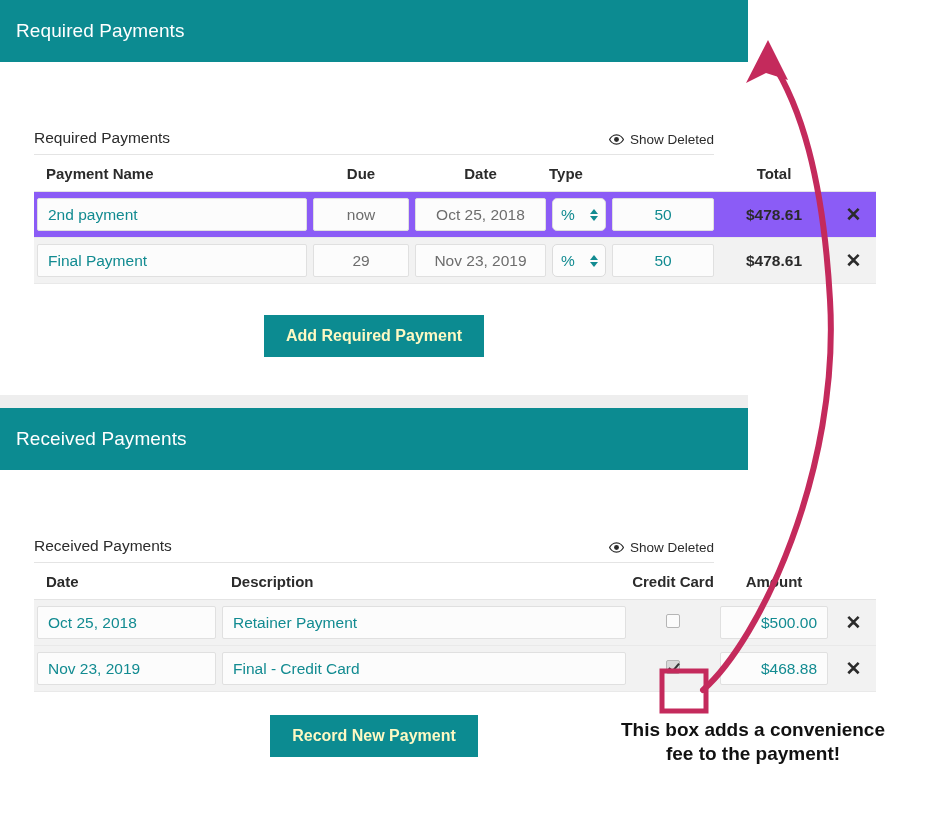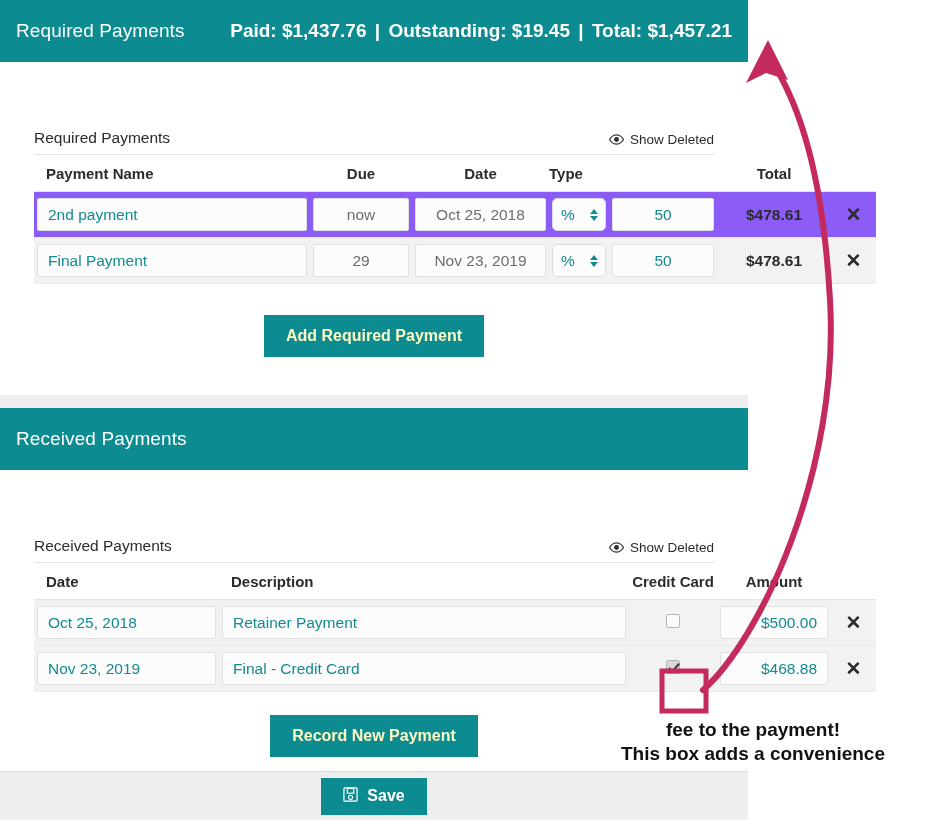--- a/index.html
+++ b/index.html
@@ -239,30 +239,20 @@
     z-index: 45;
   }
 </style>
 </head>
 <body>
 
 <div id="root">
 
   <div class="panel-header">
     <span class="ph-title">Required Payments</span>
-    <span class="ph-totals">
-      <span>Paid:</span>
-      <span>$1,437.76</span>
-      <span class="sep">|</span>
-      <span>Outstanding:</span>
-      <span>$19.45</span>
-      <span class="sep">|</span>
-      <span>Total:</span>
-      <span>$1,457.21</span>
-    </span>
   </div>
 
   <div class="panel-body">
     <div class="subhead-row">
       <span class="subhead-title">Required Payments</span>
       <span class="show-deleted">
         <span class="eye-icon">
           <svg width="15" height="11" viewBox="0 0 16 11">
             <path d="M8 0.6C4 0.6 1.3 4 0.6 5.5c.7 1.5 3.4 4.9 7.4 4.9s6.7-3.4 7.4-4.9C14.7 4 12 .6 8 .6z" fill="none" stroke="#2b2b2b" stroke-width="1.3"></path>
             <circle cx="8" cy="5.5" r="2.6" fill="#2b2b2b"></circle>
@@ -383,36 +373,24 @@
             <td style="text-align:center"><button class="x-btn">✕</button></td>
           </tr>
         </tbody>
     </table>
 
     <div class="btn-center-wrap" style="padding:23px 0 14px 0;">
       <button class="btn-teal">Record New Payment</button>
     </div>
   </div>
 
-  <div class="save-bar">
-    <button class="btn-save">
-      <span>
-        <svg width="15" height="15" viewBox="0 0 16 16">
-          <rect x="1" y="1" width="14" height="14" rx="1" fill="none" stroke="#ffffff" stroke-width="1.3"></rect>
-          <rect x="4.5" y="1.6" width="7" height="5" fill="none" stroke="#ffffff" stroke-width="1.2"></rect>
-          <circle cx="8" cy="11" r="2.2" fill="none" stroke="#ffffff" stroke-width="1.2"></circle>
-        </svg>
-      </span>
-      <span>Save</span>
-    </button>
-  </div>
 
   <div class="annot-text">
+    <div>This box adds a convenience</div>
     <div>fee to the payment!</div>
-    <div>This box adds a convenience</div>
   </div>
 
   <svg id="overlay" viewBox="0 0 928 825">
     <path d="M 703,690 C 760,640 840,470 830,300 C 823,175 800,105 771,60" fill="none" stroke="#c42a5c" stroke-width="6" stroke-linecap="round"></path>
     <polygon points="768,40 788,80 766,73 746,83" fill="#c42a5c"></polygon>
     <rect x="662" y="671" width="44" height="40" fill="none" stroke="#c42a5c" stroke-width="5"></rect>
   </svg>
 </div>
 
 </body></html>

